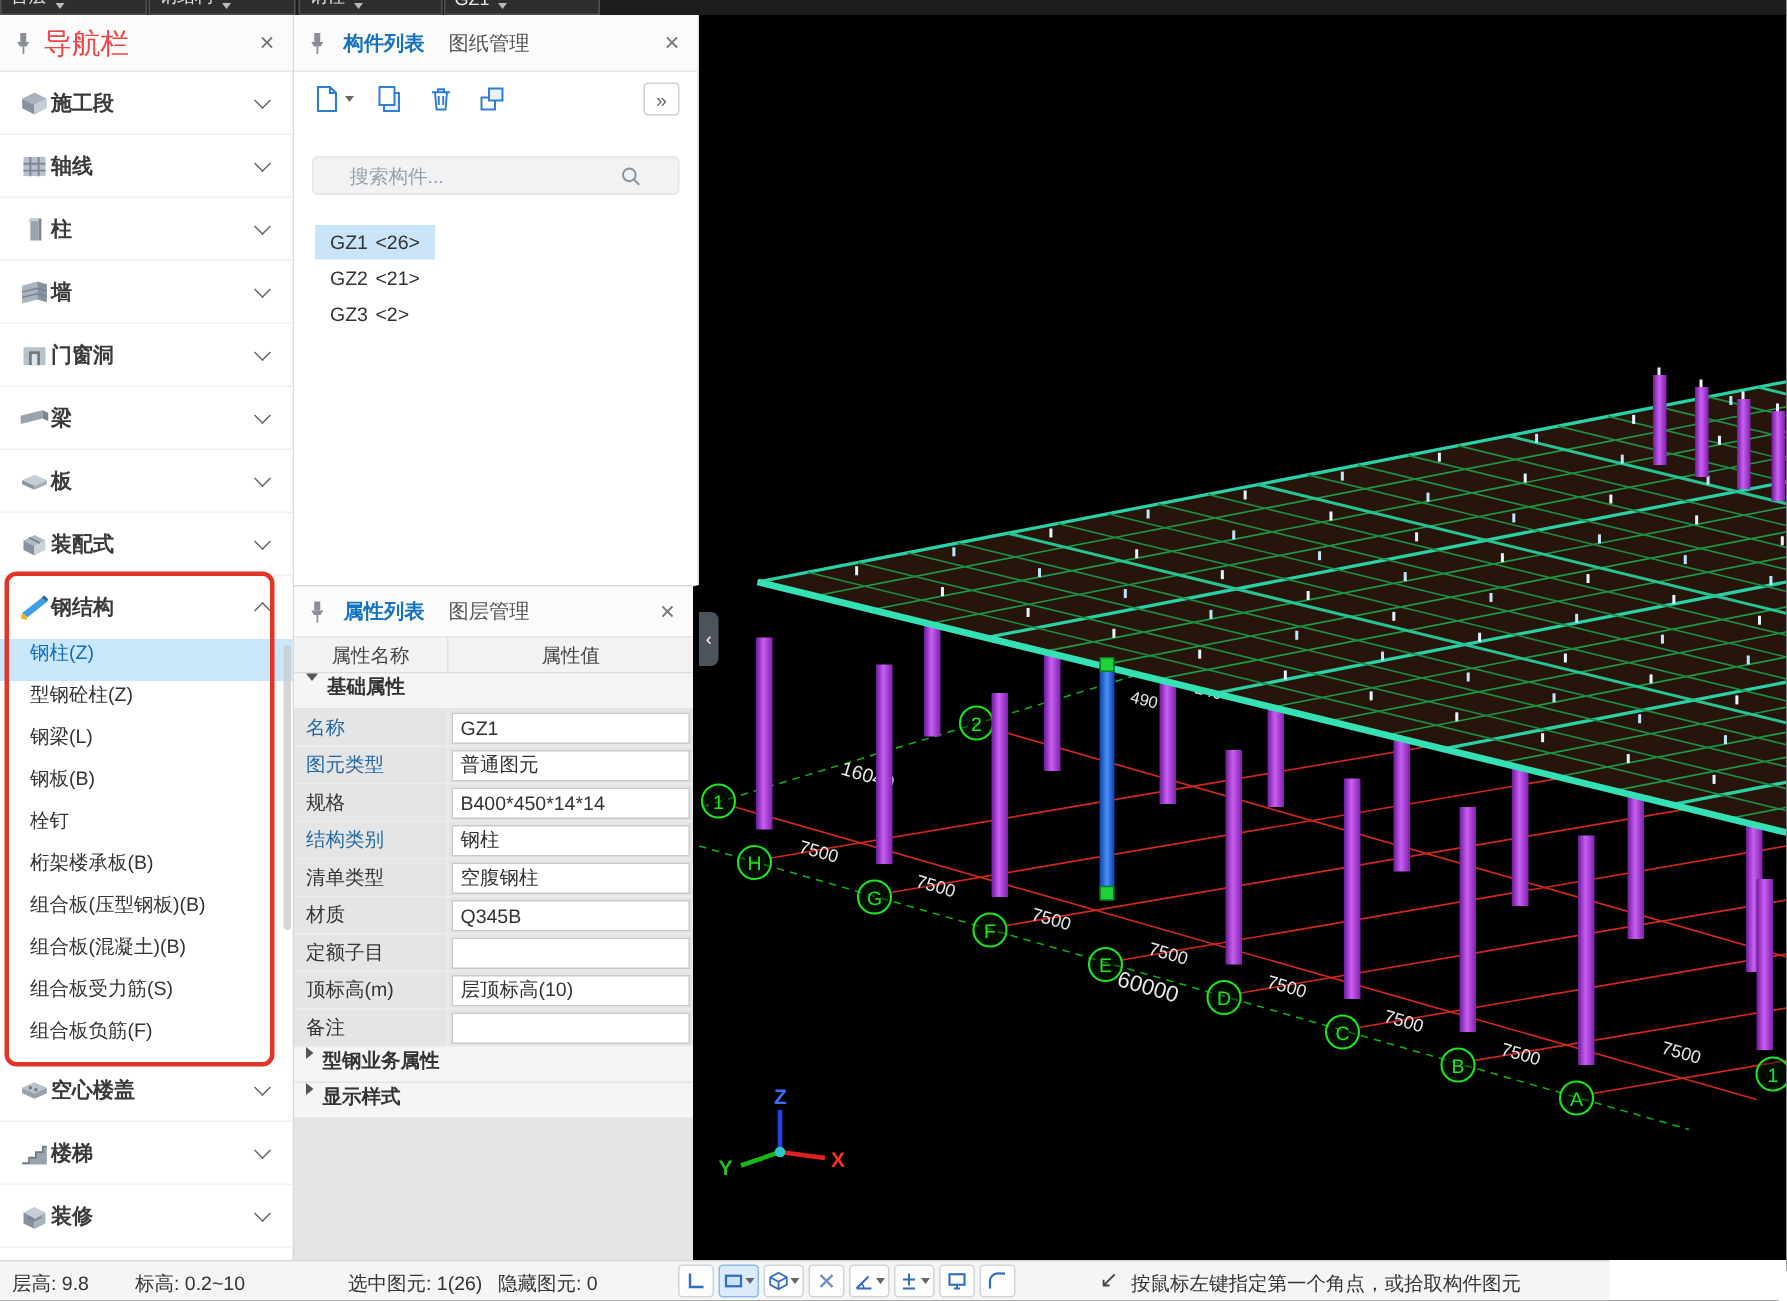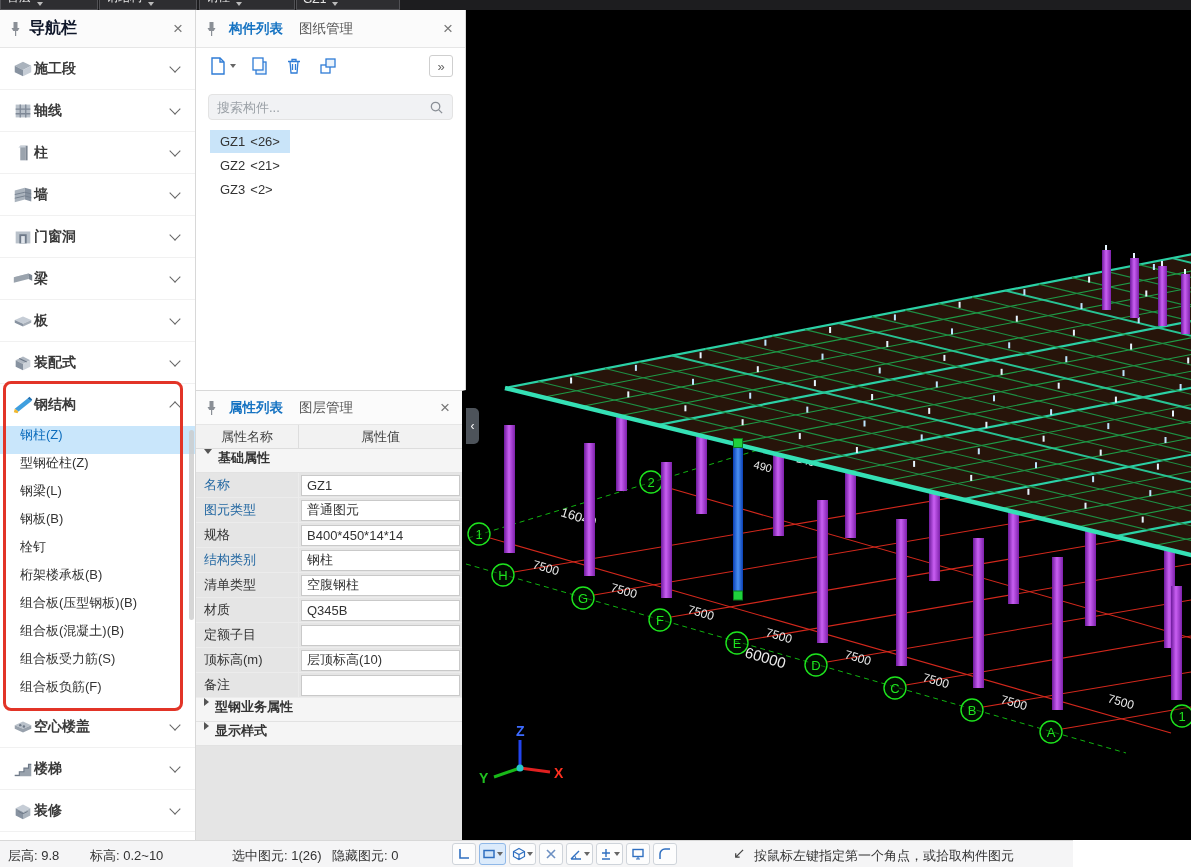--- a/index.html
+++ b/index.html
@@ -8,40 +8,40 @@
   #app{position:relative;width:1191px;height:867px;overflow:hidden;background:#fff}
 
   
   #top-strip{position:absolute;left:0;top:0;width:1191px;height:10px;background:#1d1d1f;overflow:hidden;z-index:5}
   .combo{position:absolute;top:-14px;height:24px;background:#2e2e31;border:1px solid #515155;color:#e6e6e6;font-size:12px;padding:3px 6px;display:flex;align-items:flex-end;gap:6px}
   .combo .scaret{border-top-color:#bbb}
 
   
   #nav-panel{position:absolute;left:0;top:10px;width:196px;height:830px;background:#fff;border-right:1px solid #d8d8d8;z-index:2}
   .panel-header{height:38px;display:flex;align-items:center;background:#fbfbfb;border-bottom:1px solid #e6e6e6;padding:0 10px;gap:8px}
-  .panel-title{font-weight:bold;font-size:16px;color:#0f172a;flex:1}
+  .panel-title{font-weight:normal;font-size:19px;color:#ef4444;flex:1}
   .close-x{color:#777;font-size:17px;line-height:1;cursor:pointer;padding:0 2px}
   .nav-item{height:42px;display:flex;align-items:center;padding:0 16px 0 12px;border-bottom:1px solid #f1f1f1;background:#fff}
   .nav-label{flex:1;font-weight:bold;font-size:14px;color:#3a3a3a}
   .chev{width:8px;height:8px;border-right:1.7px solid #666;border-bottom:1.7px solid #666;transform:rotate(45deg);margin-top:-4px}
   .chev.up{transform:rotate(-135deg);margin-top:4px}
   .sub-item{height:28px;display:flex;align-items:flex-start;padding-left:20px;font-size:13px;color:#333;background:#fff}
   .sub-item.selected{background:#c9e6fb;color:#0d6dbd}
   #red-box{position:absolute;left:3px;top:371px;width:180px;height:330px;border:3px solid #e23427;border-radius:8px;pointer-events:none;z-index:4}
   #nav-scroll{position:absolute;right:1px;top:420px;width:5px;height:190px;background:#ccc;border-radius:3px;opacity:.8}
 
   
   #comp-panel{position:absolute;left:196px;top:10px;width:270px;height:380px;background:#fff;border-right:1px solid #d8d8d8;z-index:2}
   .tab{font-size:13.5px;color:#555;padding:0 4px}
   .tab.active{color:#1673c2;font-weight:bold}
   .toolbar{height:36px;display:flex;align-items:center;padding:0 12px;gap:14px}
   .tbtn{display:flex;align-items:center;gap:2px}
   .scaret{width:0;height:0;border-left:3.5px solid transparent;border-right:3.5px solid transparent;border-top:4px solid #666}
   .expand-btn{margin-left:auto;width:24px;height:22px;border:1px solid #cfcfcf;border-radius:3px;color:#666;display:flex;align-items:center;justify-content:center;font-size:13px;background:#fff}
-  .search-box{margin:10px 12px;height:26px;background:#f1f2f4;border:1px solid #e3e3e3;border-radius:4px;display:flex;align-items:center;padding:0 8px}
+  .search-box{margin:20px 12px;height:26px;background:#f1f2f4;border:1px solid #e3e3e3;border-radius:4px;display:flex;align-items:center;padding:0 24px}
   .search-box input{flex:1;border:none;outline:none;background:transparent;font-size:13px;color:#333;font-family:inherit}
   .search-box input::placeholder{color:#9aa0a6}
   .comp-list{margin:8px 0 0 14px;display:flex;flex-direction:column;gap:1px}
   .comp-item{align-self:flex-start;padding:4px 10px;font-size:13px;color:#333;display:flex;gap:5px}
   .comp-item.selected{background:#c9e4f9}
 
   
   #props-panel{position:absolute;left:196px;top:390px;width:270px;height:450px;background:#e5e5e5;border-right:4px solid #000000;border-top:1px solid #d8d8d8;z-index:2}
   #props-panel .panel-header{height:34px}
   .prop-colhdr{height:24px;display:flex;background:#f2f2f2;border-bottom:1px solid #ddd;font-size:13px;color:#444}

